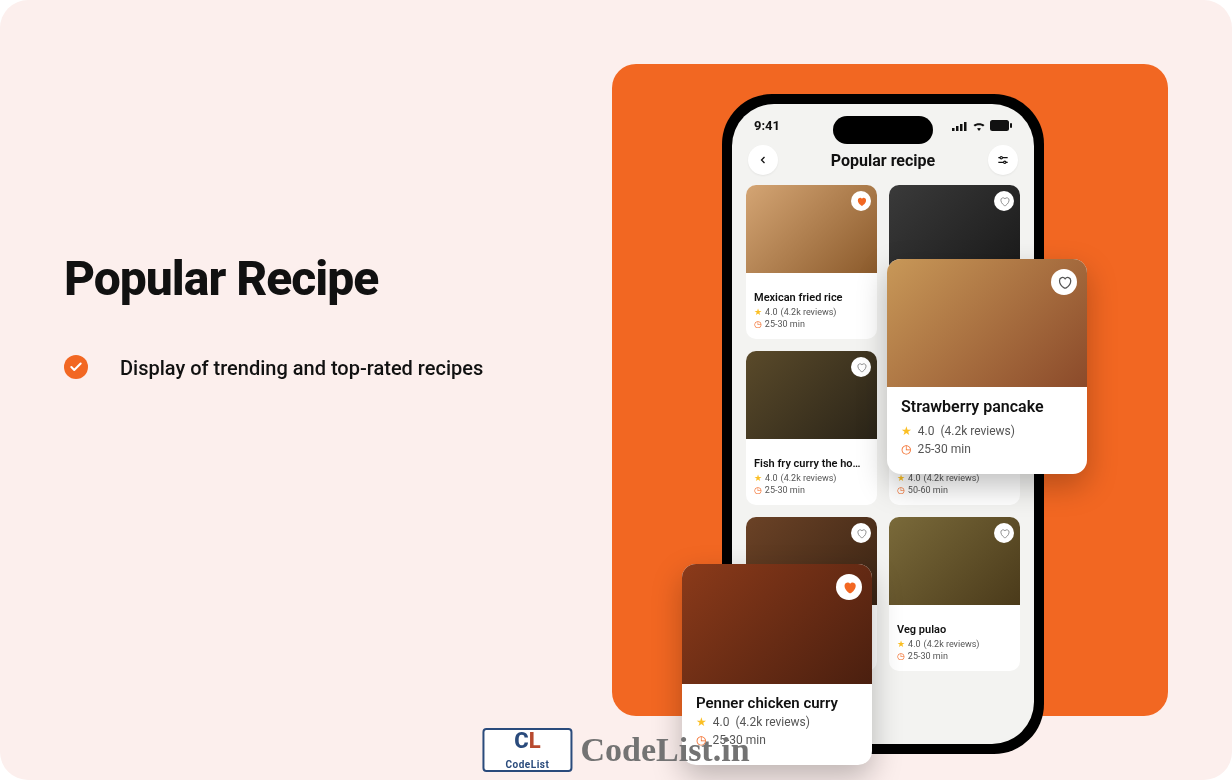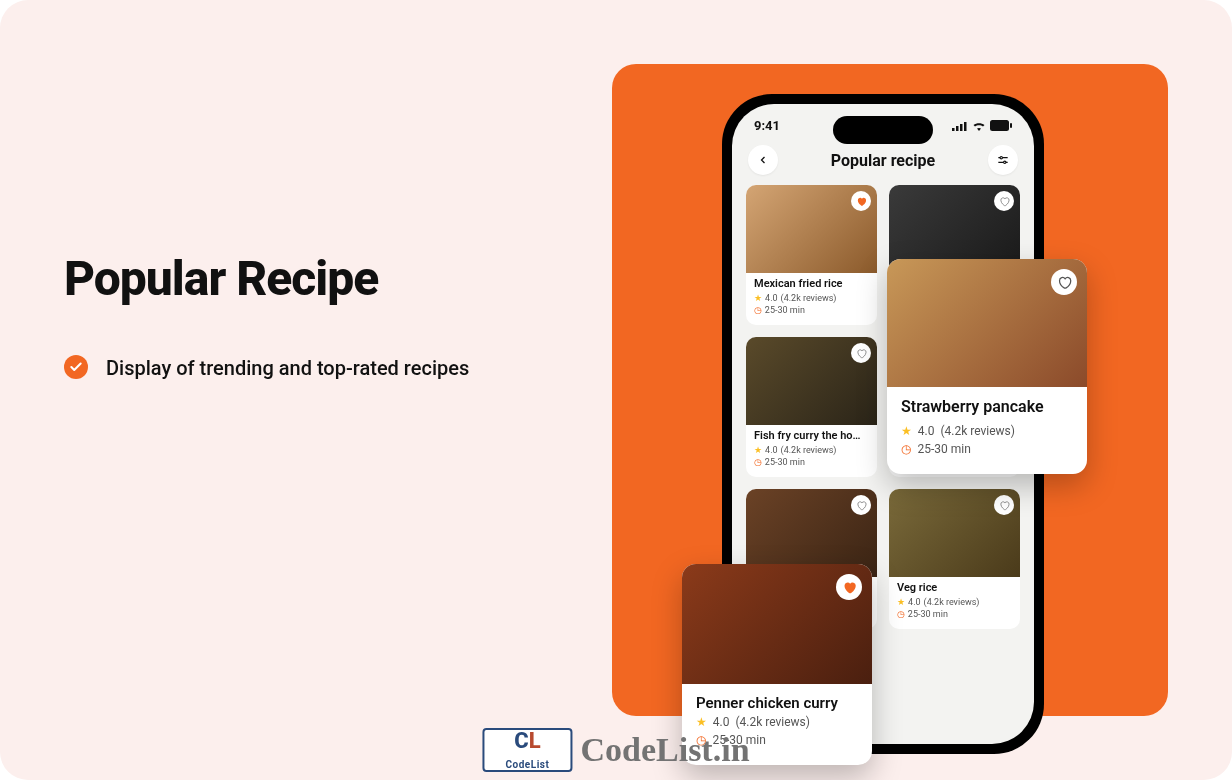--- a/index.html
+++ b/index.html
@@ -1,37 +1,37 @@
 <!DOCTYPE html>
 <html><head>
 <meta charset="utf-8">
 <style>
 *{box-sizing:border-box;margin:0;padding:0}
 body{font-family:-apple-system,BlinkMacSystemFont,"Segoe UI",Roboto,sans-serif;background:#fff;width:1232px;height:780px;overflow:hidden}
 .page{width:1232px;height:780px;position:relative;background:#FCEFED;border-radius:28px}
 .left{position:absolute;left:64px;top:250px;width:480px}
 .title{font-size:48px;font-weight:800;color:#111;margin-bottom:46px;letter-spacing:-1px}
-.feat{display:flex;align-items:flex-start;gap:18px;margin-bottom:24px}
+.feat{display:flex;align-items:flex-start;gap:32px;margin-bottom:24px}
 .check{width:24px;height:24px;background:#F26722;border-radius:50%;flex-shrink:0;display:flex;align-items:center;justify-content:center;margin-top:2px}
 .check svg{width:14px;height:14px}
 .feat-text{font-size:20px;color:#111;line-height:1.5;font-weight:500}
 .orange-panel{position:absolute;right:64px;top:64px;width:556px;height:652px;background:#F26722;border-radius:24px}
 .phone{position:absolute;left:110px;top:30px;width:322px;height:660px;background:#000;border-radius:50px;padding:10px}
 .speaker{position:absolute;top:22px;left:50%;transform:translateX(-50%);width:100px;height:28px;background:#000;border-radius:18px;z-index:5}
 .screen{width:100%;height:100%;background:#F3F3F1;border-radius:42px;overflow:hidden;position:relative}
 .status-bar{display:flex;justify-content:space-between;align-items:center;padding:14px 22px 0;font-size:13px;font-weight:700;color:#111}
 .status-icons{display:flex;gap:4px;align-items:center}
 .header{display:flex;align-items:center;justify-content:space-between;padding:12px 16px 10px}
 .icon-btn{width:30px;height:30px;background:#fff;border-radius:50%;display:flex;align-items:center;justify-content:center;box-shadow:0 1px 2px rgba(0,0,0,.06)}
 .header-title{font-size:16px;font-weight:700;color:#111}
 .grid{padding:0 14px;display:grid;grid-template-columns:1fr 1fr;gap:12px}
 .card{background:#fff;border-radius:10px;overflow:hidden;position:relative}
 .card-img{width:100%;height:88px;background:#ccc;position:relative}
 .heart{position:absolute;top:6px;right:6px;width:20px;height:20px;background:#fff;border-radius:50%;display:flex;align-items:center;justify-content:center}
-.card-body{padding:4px 8px 8px}
+.card-body{padding:18px 8px 8px}
 .card-title{font-size:11px;font-weight:600;color:#111;white-space:nowrap;overflow:hidden;text-overflow:ellipsis;margin-bottom:3px}
 .meta{display:flex;align-items:center;gap:3px;font-size:9px;color:#555;margin-bottom:2px}
 .star{color:#FBBF24}
 .clock{color:#F26722}
 .pop1{position:absolute;left:275px;top:195px;width:200px;background:#fff;border-radius:14px;overflow:hidden;box-shadow:0 12px 30px rgba(0,0,0,.25);z-index:30}
 .pop1 .card-img{height:128px}
 .pop1 .heart{width:26px;height:26px;top:10px;right:10px}
 .pop1 .card-body{padding:10px 14px 14px}
 .pop1 .card-title{font-size:16px;margin-bottom:8px}
 .pop1 .meta{font-size:12px;gap:6px;margin-bottom:4px}
@@ -220,21 +220,21 @@
           </div>
           <div class="card">
             <div class="card-img food6">
               <div class="heart">
                   <svg width="11" height="11" viewBox="0 0 24 24">
                     <path d="M12 21s-8-5-8-12a5 5 0 0 1 9-3 5 5 0 0 1 9 3c0 7-8 12-8 12z" fill="none" stroke="#888" stroke-width="2"></path>
                   </svg>
                 </div>
             </div>
             <div class="card-body">
-              <div class="card-title">Veg rice</div>
+              <div class="card-title">Veg pulao</div>
               <div class="meta">
                   <span class="star">★</span>
                   <span>4.0</span>
                   <span>(4.2k reviews)</span>
                 </div>
               <div class="meta">
                   <span class="clock">◷</span>
                   <span>25-30 min</span>
                 </div>
             </div>

